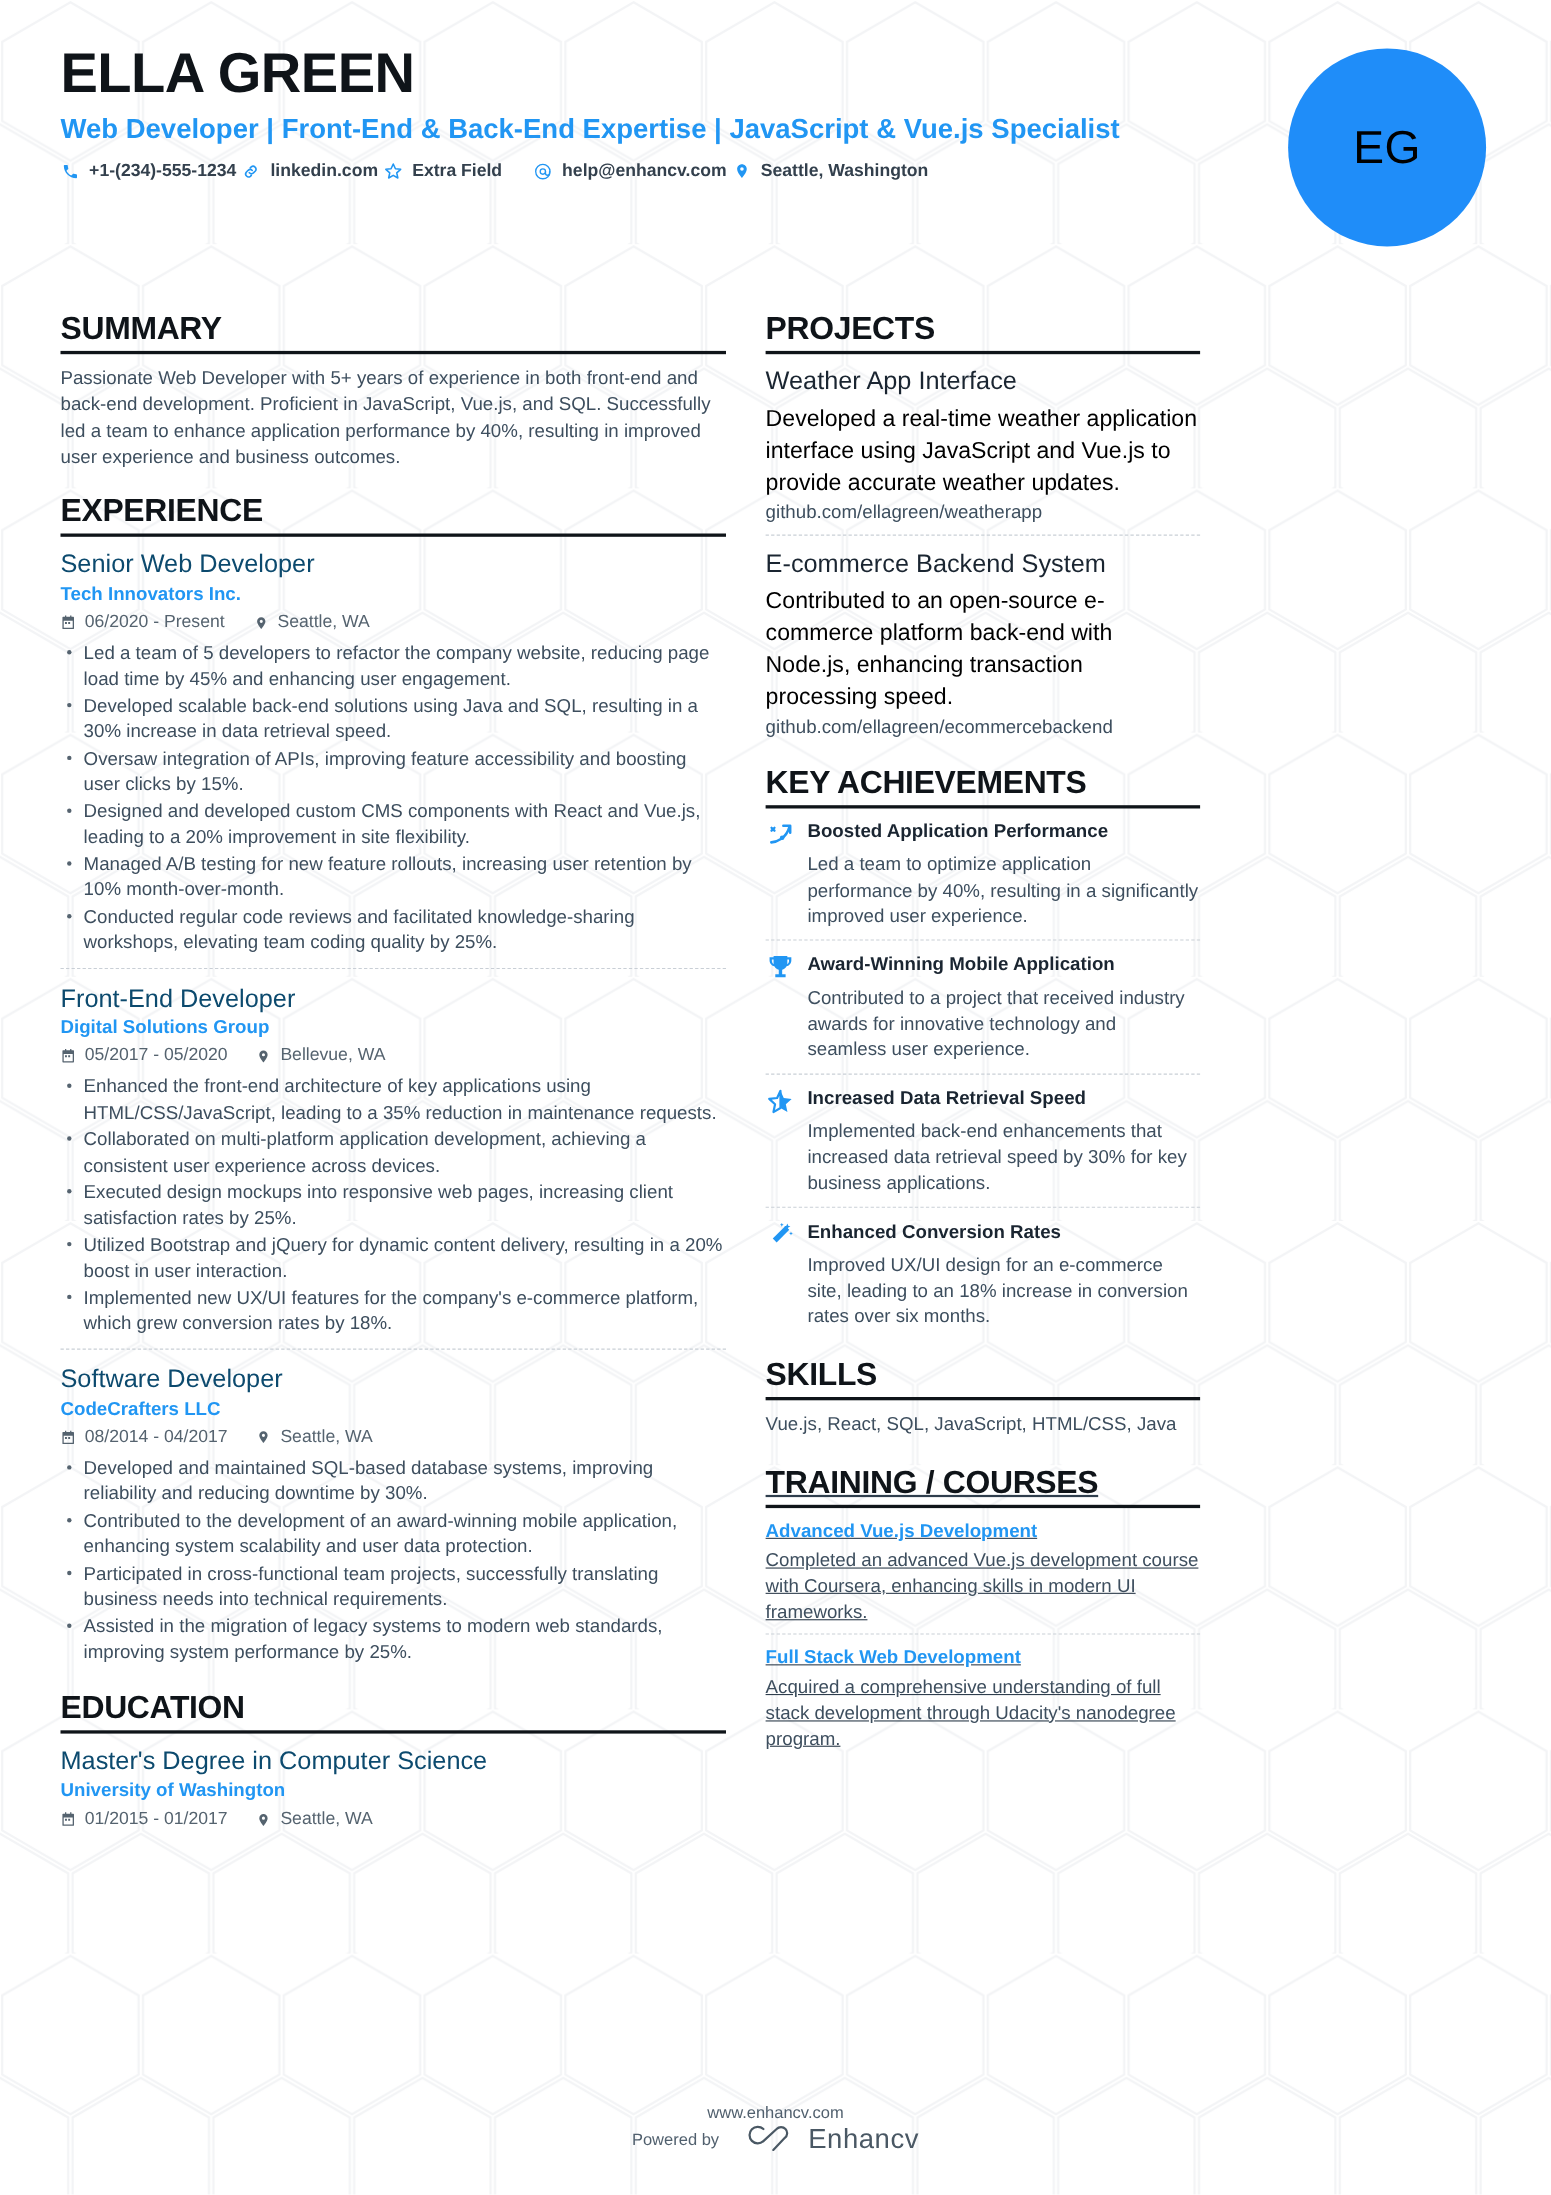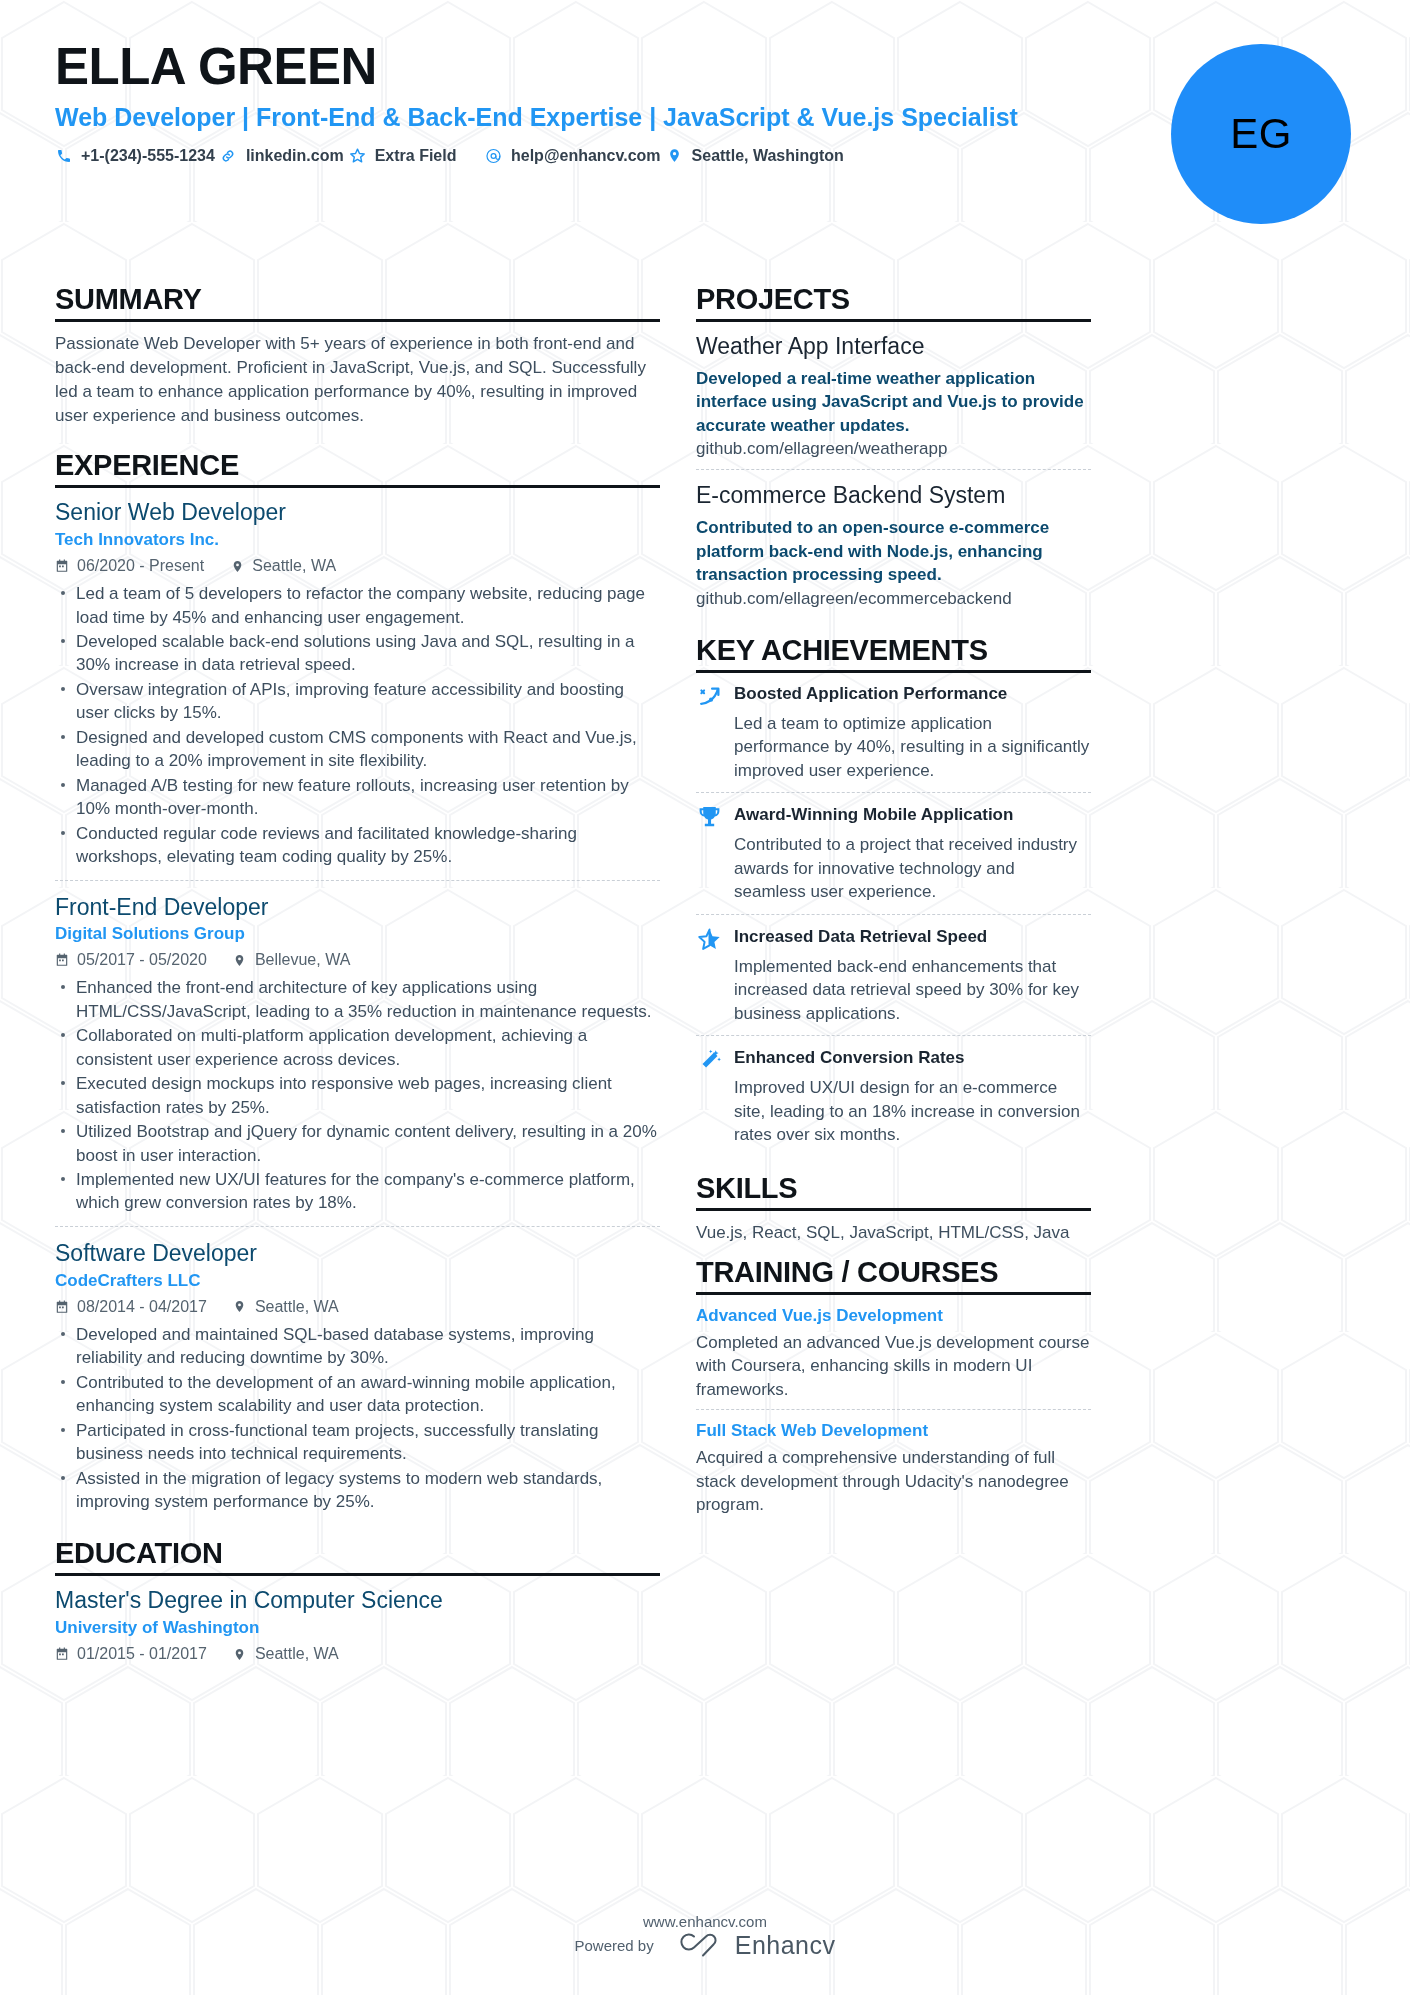--- a/index.html
+++ b/index.html
@@ -181,21 +181,21 @@
 
   
   .project { padding-bottom: 9px; }
   .project + .project { border-top: 1px dashed #c9cfd6; padding-top: 11px; }
   .project-title {
     font-size: 23px;
     color: #1a2531;
     line-height: 1.25;
     margin-bottom: 6px;
   }
-  .project-desc { font-size: 17px; line-height: 1.38; color: #0c4a6e; font-weight: bold; }
+  .project-desc { font-size: 21px; line-height: 1.38; color: #000000; }
   .project-link { font-size: 17px; line-height: 1.38; color: #3d4e5e; }
 
   
   .ach { display: flex; gap: 12px; padding-bottom: 10px; }
   .ach + .ach { border-top: 1px dashed #c9cfd6; padding-top: 11px; }
   .ach-icon {
     width: 26px; height: 26px; flex: 0 0 26px;
     display: flex; align-items: flex-start; justify-content: center;
     color: #2196f3;
     margin-top: 1px;
@@ -539,21 +539,21 @@
           </div>
         </div>
       </div>
 
       <div class="section" style="margin-top:16px;">
         <div class="section-title">SKILLS</div>
         <div class="section-rule"></div>
         <div class="body-text">Vue.js, React, SQL, JavaScript, HTML/CSS, Java</div>
       </div>
 
-      <div class="section" style="margin-top:12px;">
+      <div class="section" style="margin-top:26px;text-decoration:underline;">
         <div class="section-title">TRAINING / COURSES</div>
         <div class="section-rule"></div>
 
         <div class="course">
           <div class="course-title">Advanced Vue.js Development</div>
           <div class="course-desc">Completed an advanced Vue.js development course with Coursera, enhancing skills in modern UI frameworks.</div>
         </div>
 
         <div class="course">
           <div class="course-title">Full Stack Web Development</div>

